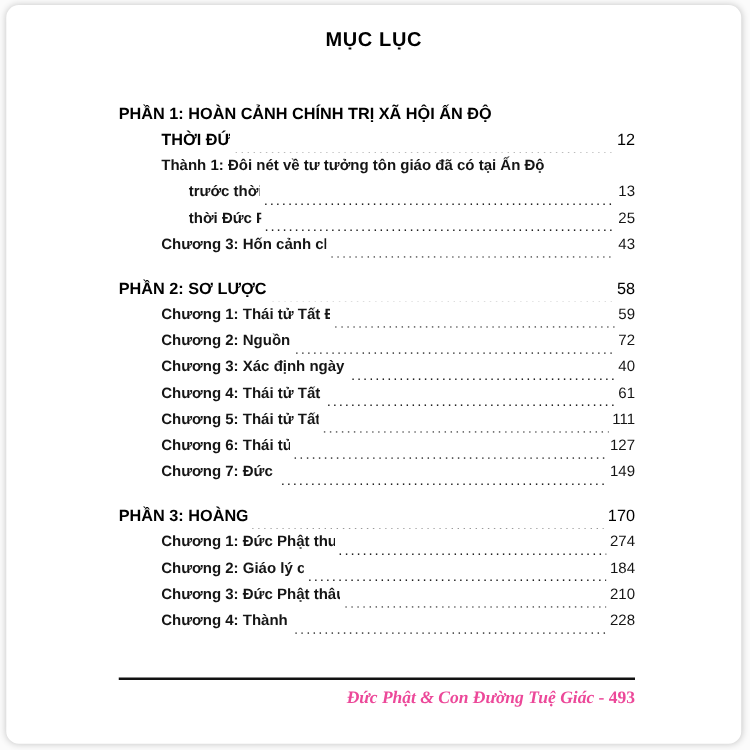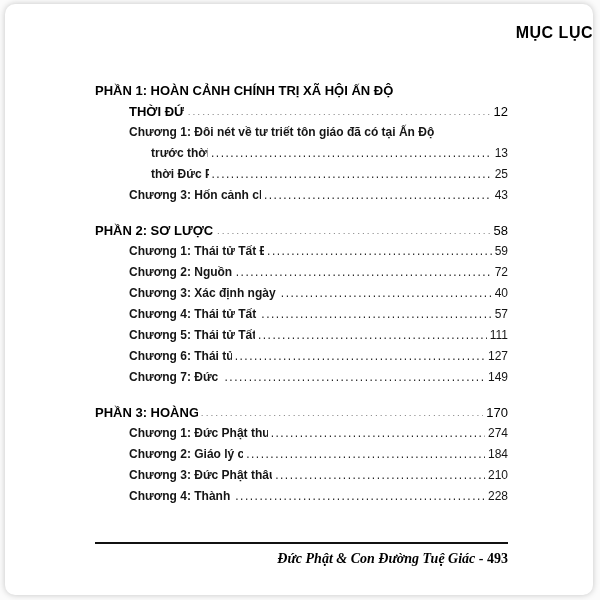--- a/index.html
+++ b/index.html
@@ -21,36 +21,36 @@
     border-radius: 10px;
     box-shadow: 0 0 6px rgba(0,0,0,0.22);
     overflow: hidden;
   }
   .doc-title {
     margin: 0;
     position: absolute;
     left: 0;
     right: 0;
     top: 20px;
-    text-align: right;
+    text-align: center;
     font-size: 16px;
     font-weight: bold;
     letter-spacing: 0.5px;
     color: #000;
   }
   .toc {
     position: absolute;
     left: 90px;
     right: 85px;
     top: 76px;
   }
   .toc-section { margin-bottom: 14px; }
   .toc-row {
     display: flex;
-    align-items: flex-start;
+    align-items: flex-end;
     line-height: 21px;
     white-space: nowrap;
   }
   .toc-row .entry-text {
     overflow: hidden;
     flex-shrink: 1;
   }
   .part { font-size: 13px; font-weight: bold; color: #000; }
   .chapter { font-size: 12px; font-weight: bold; color: #151515; }
   .ind0 { padding-left: 0; }
@@ -77,21 +77,21 @@
     right: 85px;
     top: 538px;
     border-top: 2px solid #111;
   }
   .footer {
     position: absolute;
     right: 85px;
     top: 547px;
     font-family: "Liberation Serif", serif;
     font-size: 14px;
-    color: #000000;
+    color: #ec4899;
   }
   .footer .book-title { font-style: italic; font-weight: bold; }
   .footer .sep, .footer .folio { font-weight: bold; font-style: normal; }
 </style>
 </head>
 <body>
 
 <div class="sheet">
   <h1 class="doc-title">MỤC LỤC</h1>
 
@@ -99,21 +99,21 @@
       <div class="toc-section">
         <div class="toc-row part ind0">
           <span class="entry-text">PHẦN 1: HOÀN CẢNH CHÍNH TRỊ XÃ HỘI ẤN ĐỘ</span>
         </div>
         <div class="toc-row part ind1">
           <span class="entry-text">THỜI ĐỨC PHẬT</span>
           <span class="leader"></span>
           <span class="page-num">12</span>
         </div>
         <div class="toc-row chapter ind1">
-          <span class="entry-text">Chương 1: Đôi nét về tư triết tôn giáo đã có tại Ấn Độ</span>
+          <span class="entry-text">Thành 1: Đôi nét về tư tưởng tôn giáo đã có tại Ấn Độ</span>
         </div>
         <div class="toc-row chapter ind2">
           <span class="entry-text">trước thời Đức Phật</span>
           <span class="leader"></span>
           <span class="page-num">13</span>
         </div>
         <div class="toc-row chapter ind2">
           <span class="entry-text">thời Đức Phật ra đời</span>
           <span class="leader"></span>
           <span class="page-num">25</span>
@@ -141,21 +141,21 @@
           <span class="page-num">72</span>
         </div>
         <div class="toc-row chapter ind1">
           <span class="entry-text">Chương 3: Xác định ngày Phật đản và niên đại đản sanh của Đức Phật</span>
           <span class="leader"></span>
           <span class="page-num">40</span>
         </div>
         <div class="toc-row chapter ind1">
           <span class="entry-text">Chương 4: Thái tử Tất Đạt Đa tuổi thơ và thời niên thiếu</span>
           <span class="leader"></span>
-          <span class="page-num">57</span>
+          <span class="page-num">61</span>
         </div>
         <div class="toc-row chapter ind1">
           <span class="entry-text">Chương 5: Thái tử Tất Đạt Đa trưởng thành và xuất gia</span>
           <span class="leader"></span>
           <span class="page-num">111</span>
         </div>
         <div class="toc-row chapter ind1">
           <span class="entry-text">Chương 6: Thái tử Tất Đạt Đa thành Phật</span>
           <span class="leader"></span>
           <span class="page-num">127</span>

